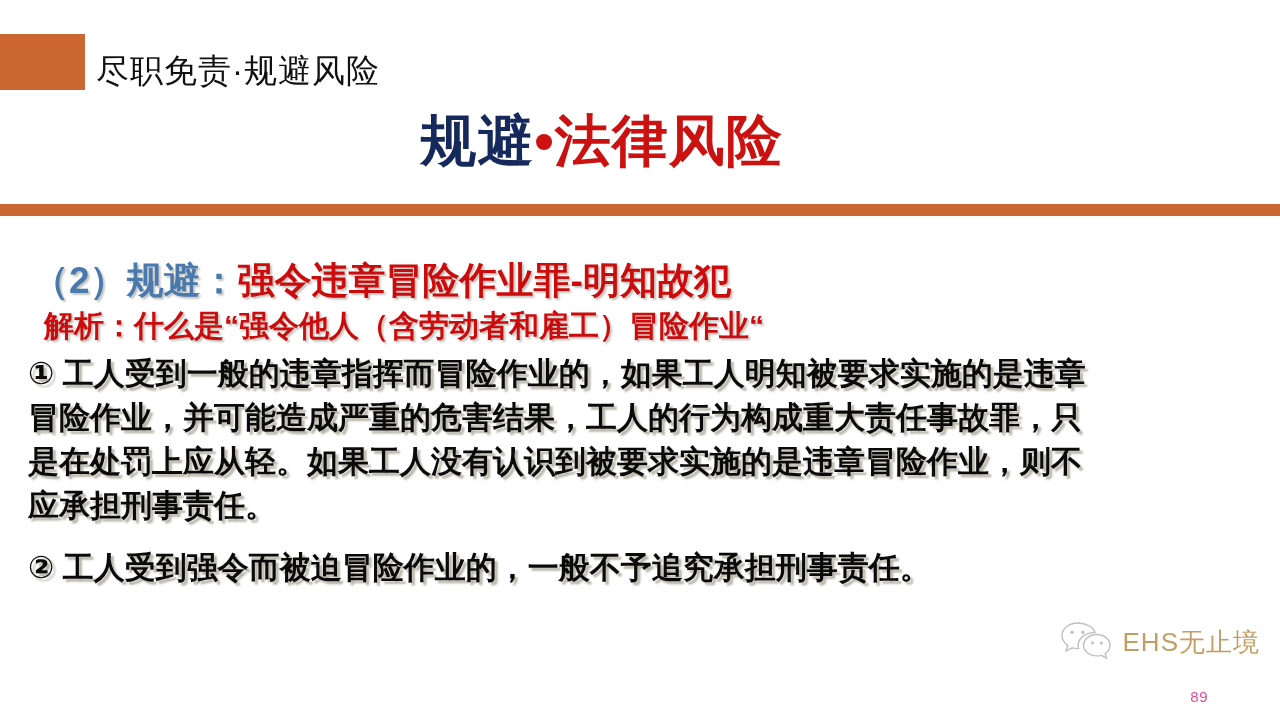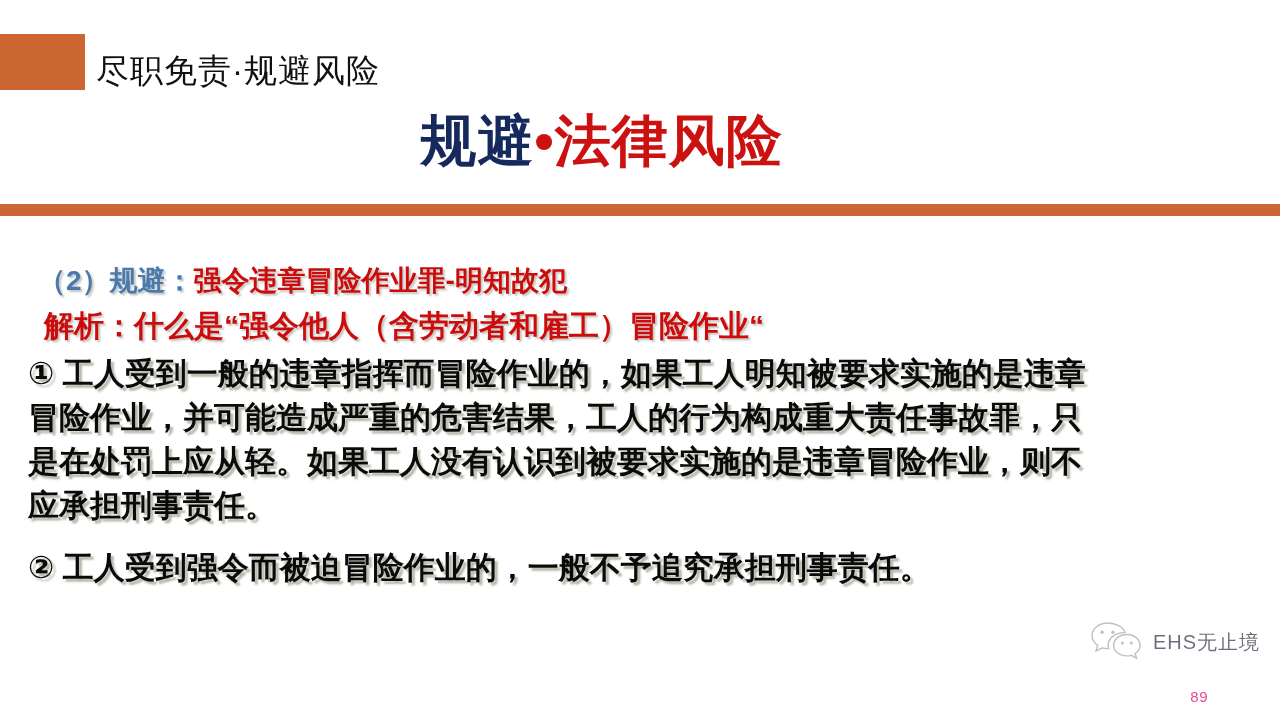--- a/index.html
+++ b/index.html
@@ -76,23 +76,23 @@
     height: 504px;
   }
 
   .heading-line {
     position: absolute;
     font-weight: bold;
     white-space: nowrap;
     text-shadow: 2px 2px 2px rgba(150,150,140,0.55);
   }
   #heading-1 {
-    left: 38px;
+    left: 32px;
     top: 44px;
-    font-size: 28px;
+    font-size: 37px;
     line-height: 42px;
     letter-spacing: 0px;
     text-align: right;
   }
   #heading-1 .h-blue { color: #4a79ad; }
   #heading-1 .h-red  { color: #cc0c0c; }
 
   #heading-2 {
     left: 32px;
     top: 90px;
@@ -125,23 +125,23 @@
     position: absolute;
     right: 20px;
     bottom: 56px;
     display: flex;
     align-items: center;
     gap: 10px;
     opacity: 0.62;
   }
   #wechat-icon { display: block; }
   #watermark-label {
-    font-size: 20px;
+    font-size: 26px;
     line-height: 30px;
-    color: #0f172a;
+    color: #a16207;
     letter-spacing: 1px;
     font-weight: 400;
     white-space: nowrap;
   }
   #page-number {
     position: absolute;
     right: 72px;
     bottom: 14px;
     font-size: 15px;
     line-height: 18px;

